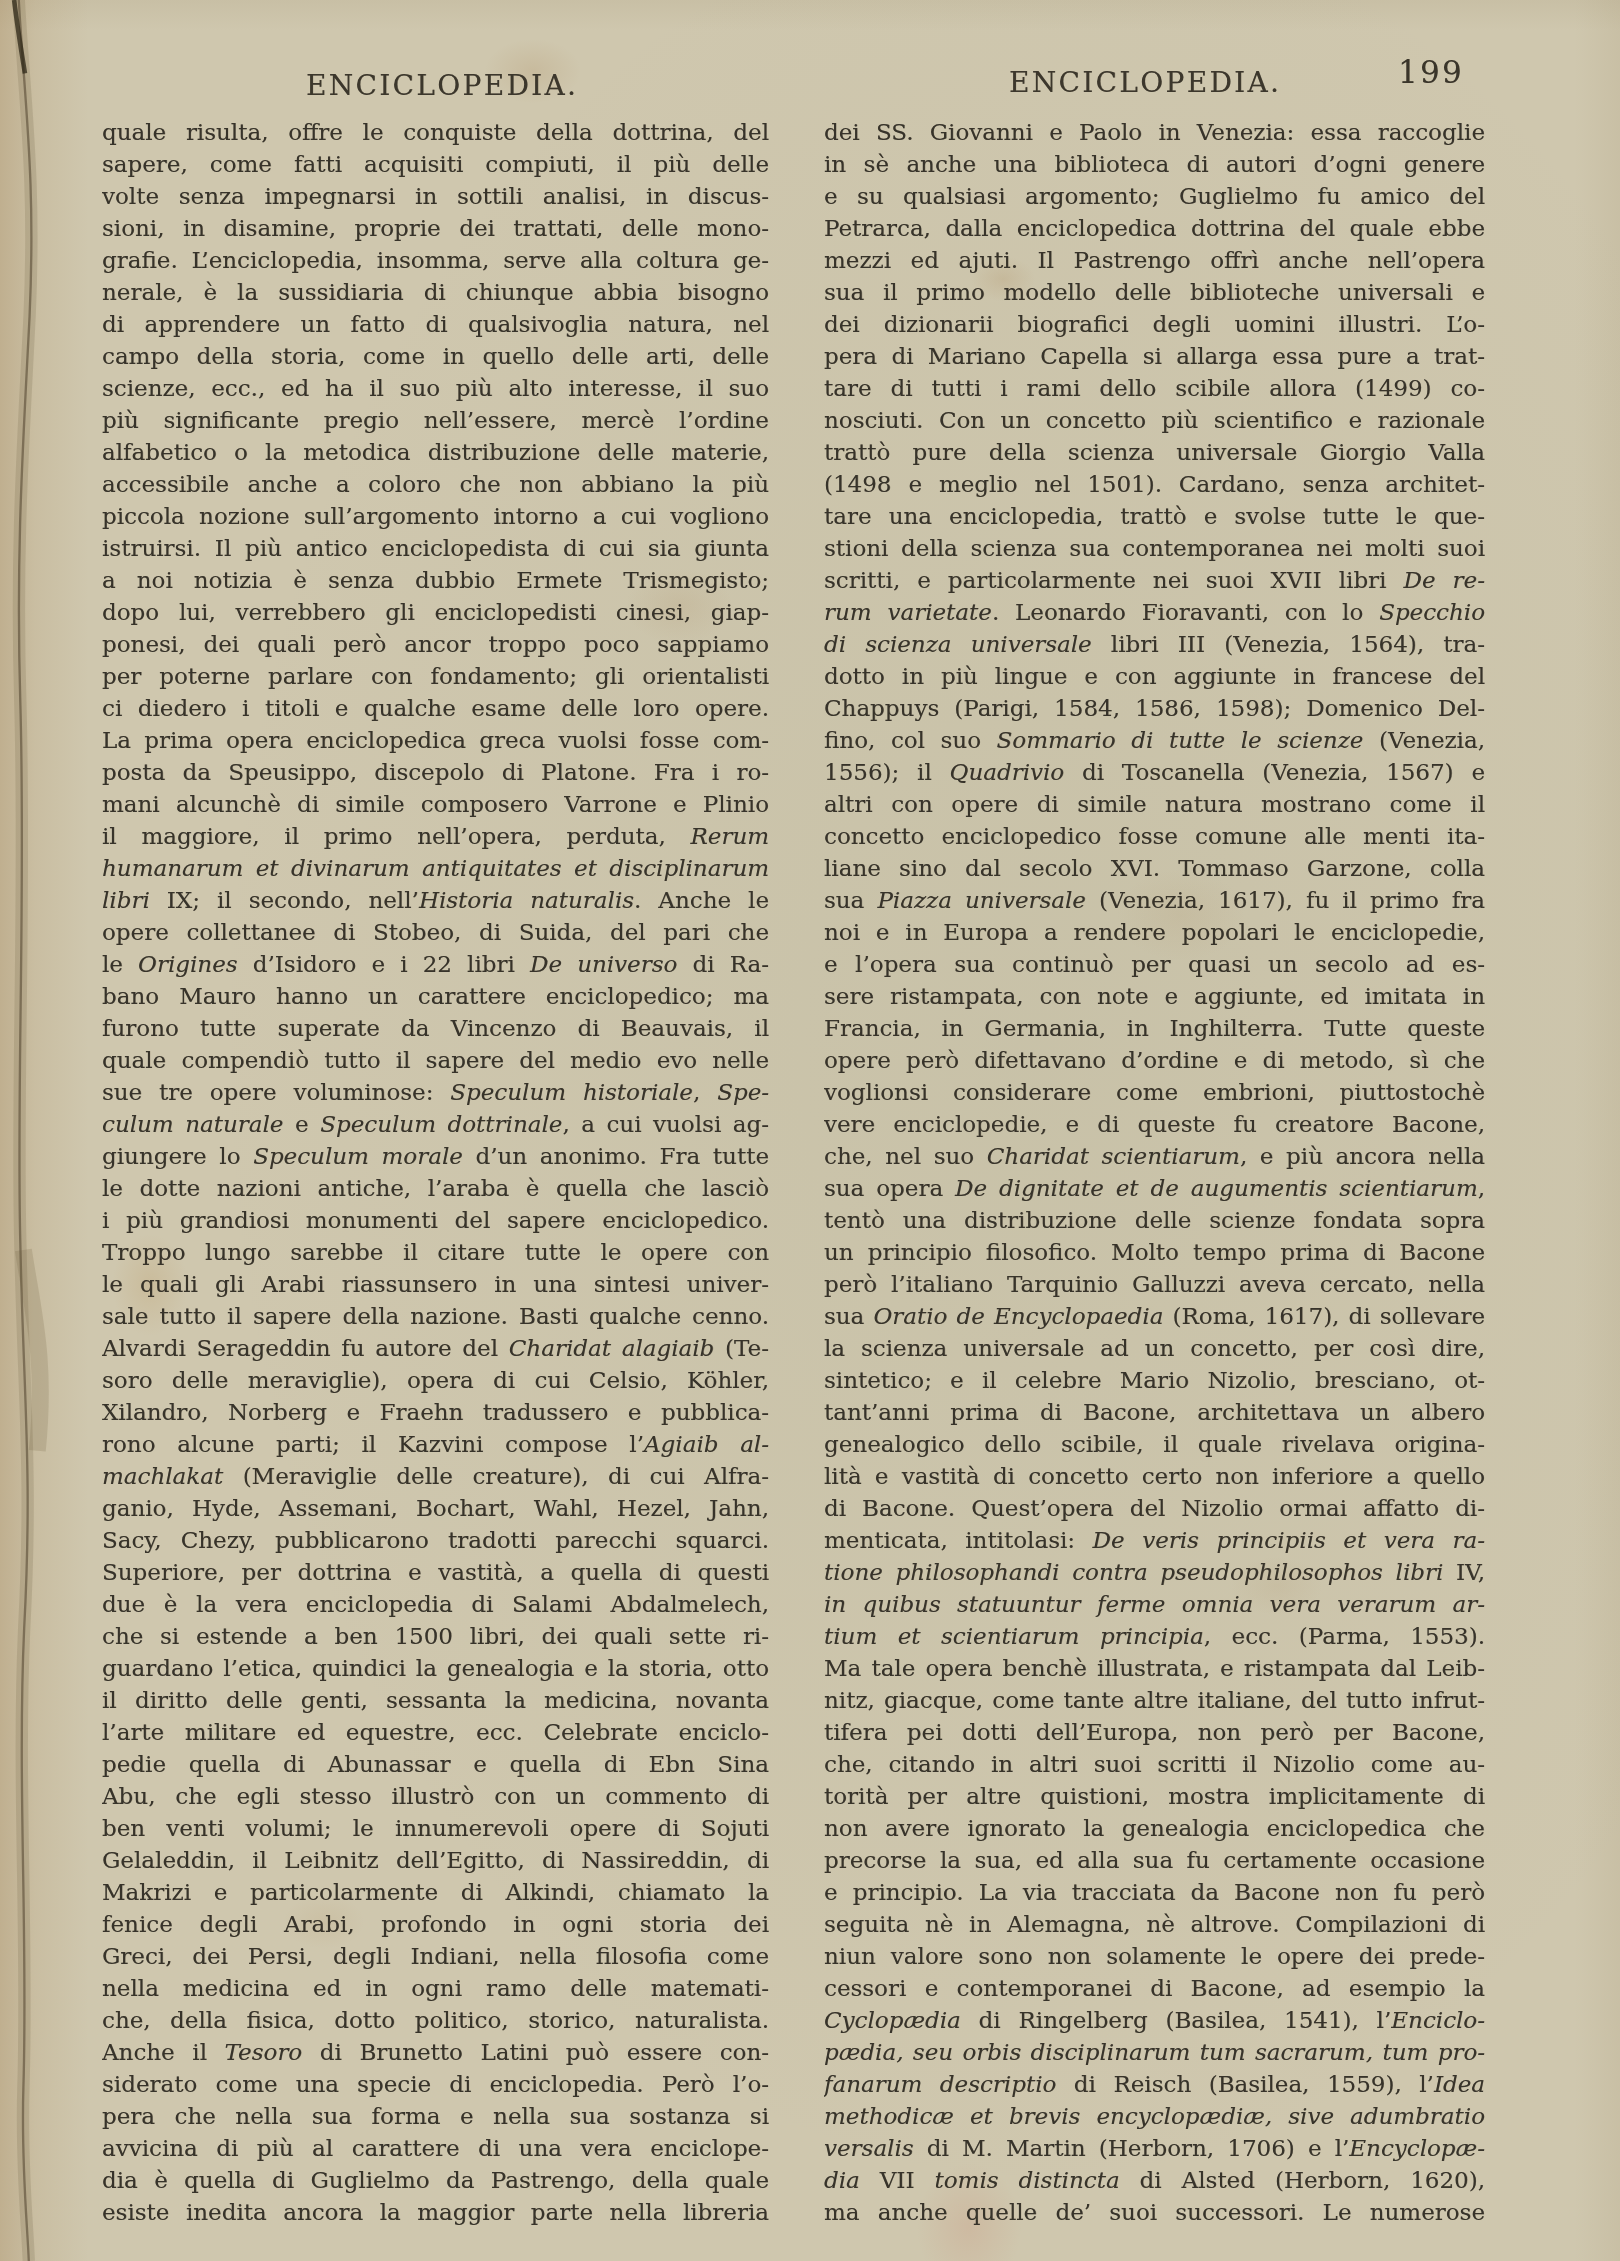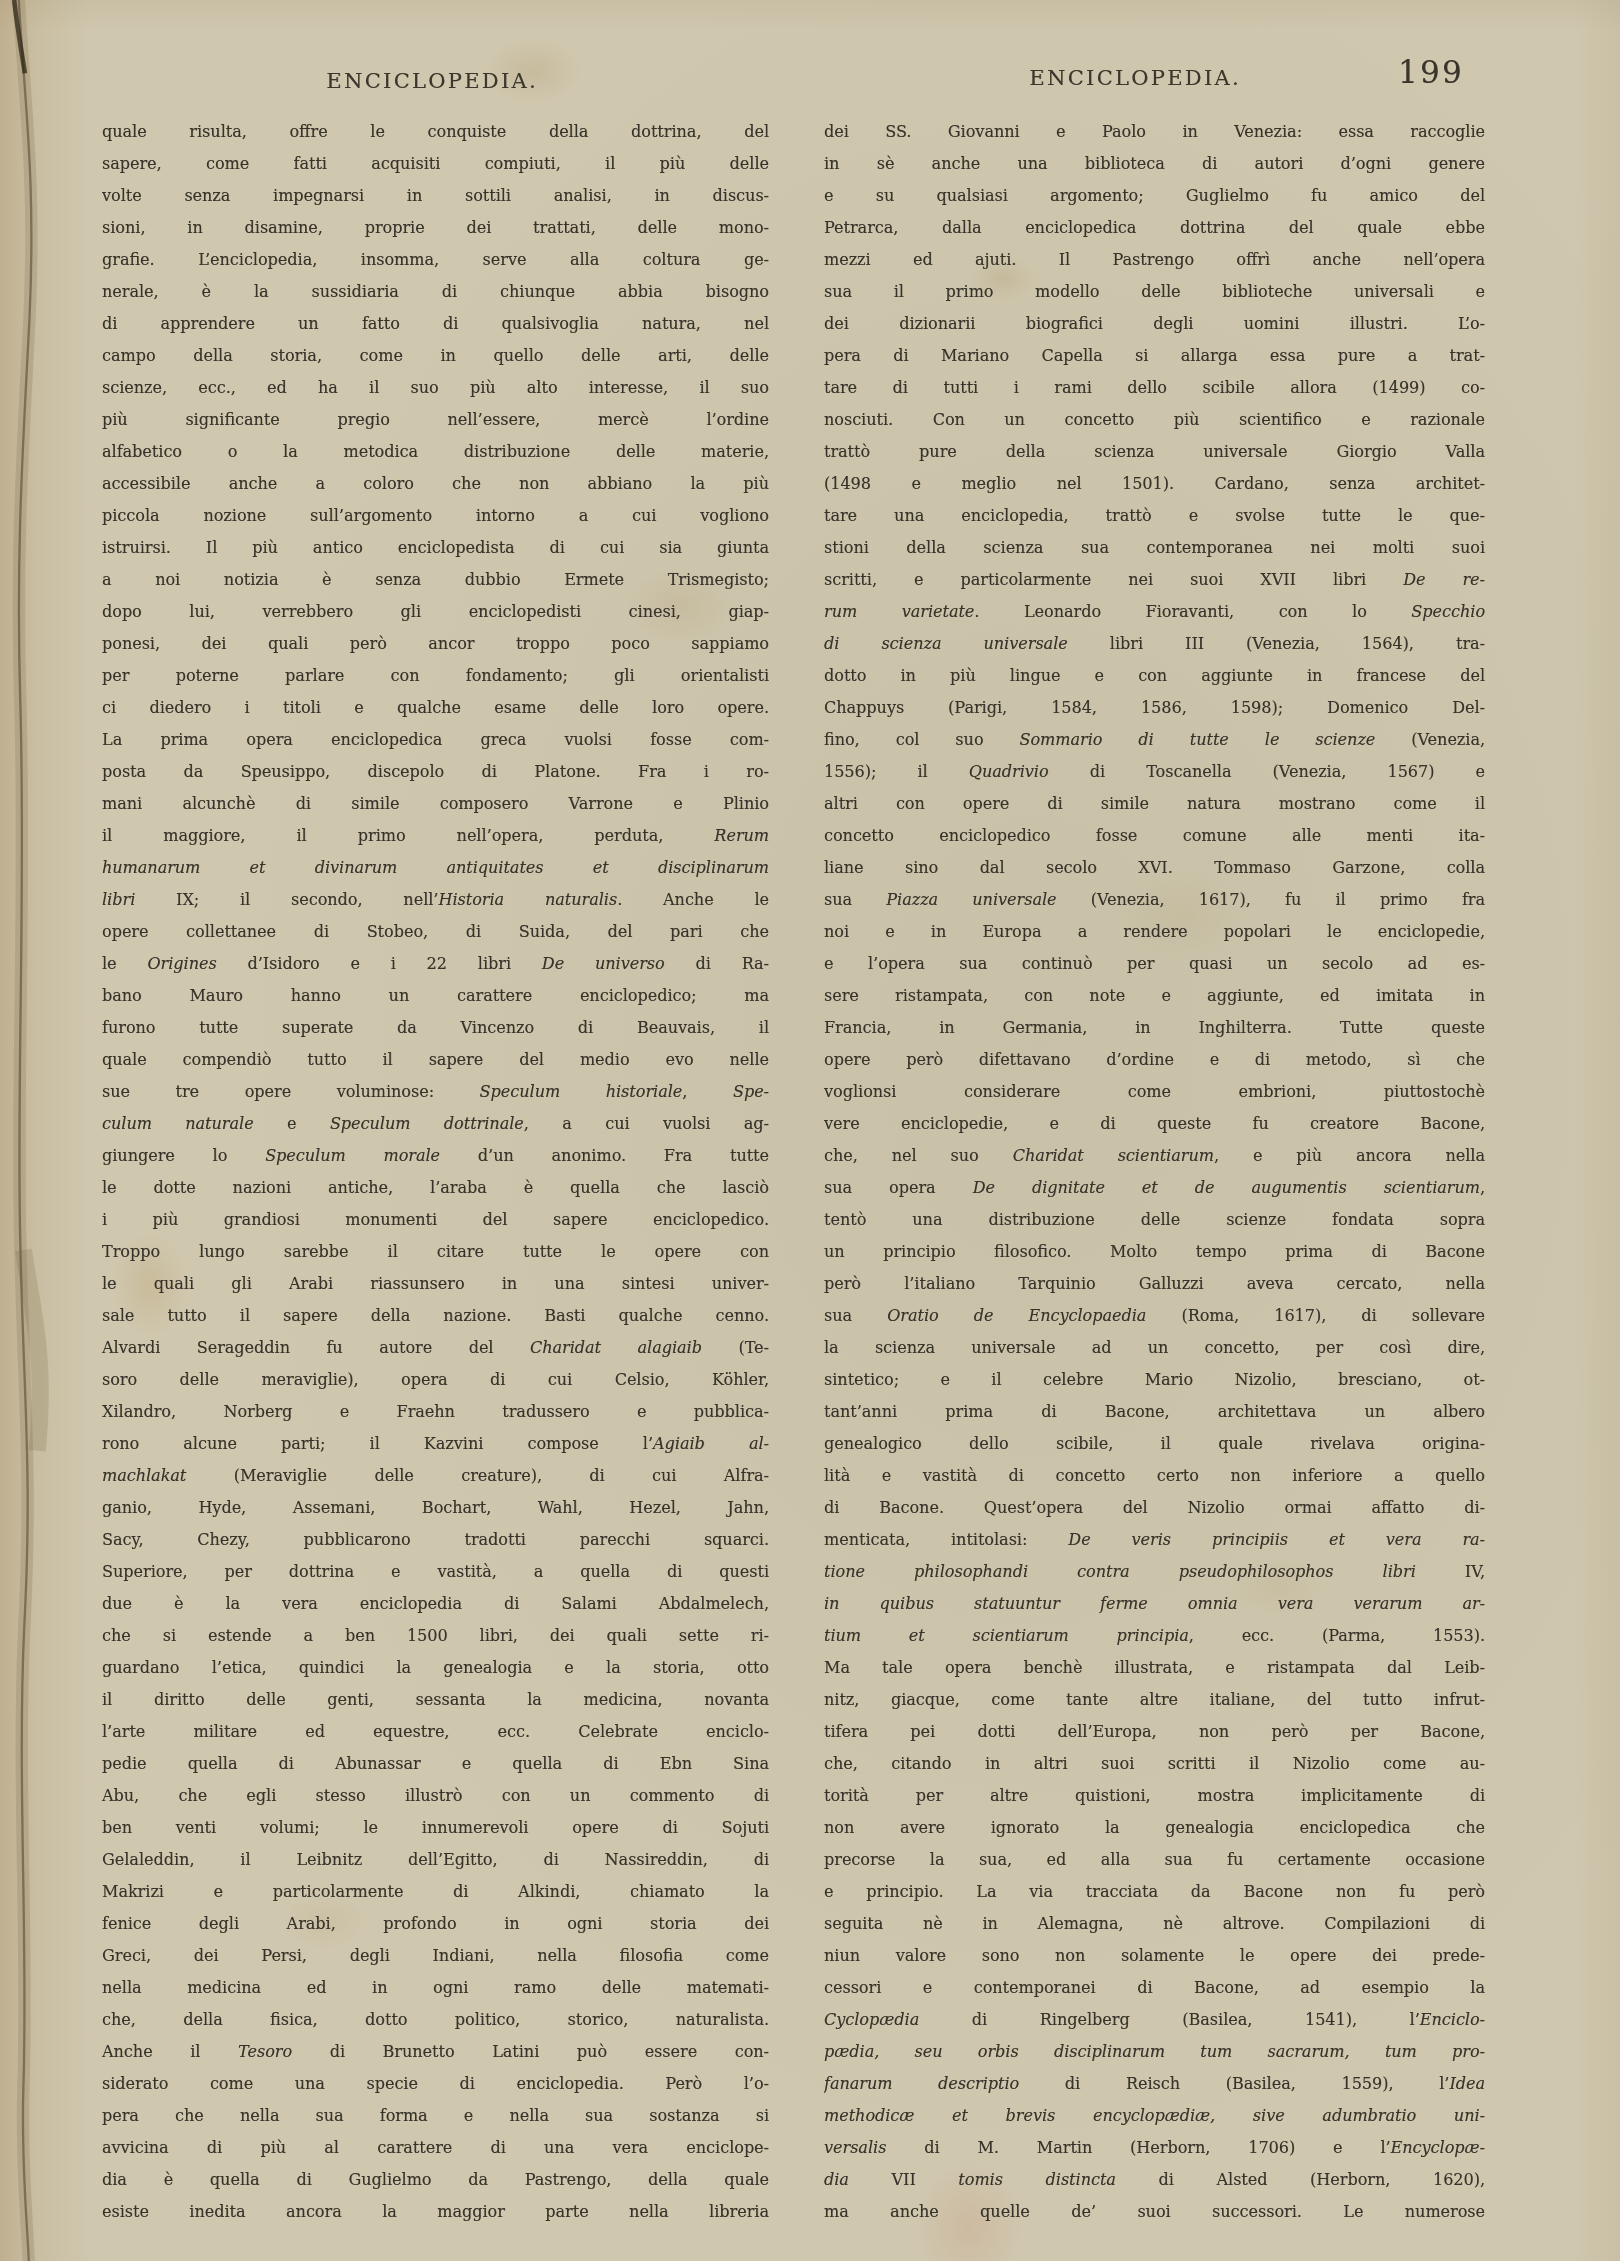--- a/index.html
+++ b/index.html
@@ -21,34 +21,34 @@
       radial-gradient(ellipse 58px 39px at 324px 1922px, rgba(160,120,60,.09), transparent 70%),
       linear-gradient(90deg, rgba(156,120,72,.30) 0px, rgba(170,140,95,.16) 35px, rgba(0,0,0,0) 89px),
       linear-gradient(270deg, rgba(140,120,80,.10) 0px, rgba(0,0,0,0) 46px),
       radial-gradient(ellipse 1042px 1466px at 64% 46%, rgba(118,128,96,.08), rgba(0,0,0,0) 80%),
       linear-gradient(180deg, rgba(120,100,60,.08) 0px, rgba(0,0,0,0) 31px),
       #cfc7ae;
   }
   .crease{position:absolute;left:0;top:0;pointer-events:none;}
   .running-head{
     position:absolute;top:69px;width:232px;
-    font-size:21px;letter-spacing:2.3px;color:#3c372c;
+    font-size:28px;letter-spacing:2.3px;color:#3c372c;
     text-align:right;white-space:nowrap;
     text-shadow:0.3px 0.3px 0.5px rgba(55,48,36,.45);
   }
   .head-left{left:306px;}
   .head-right{left:1009px;top:66px;}
   .page-number{
     position:absolute;left:1398px;top:54px;width:108px;
     font-size:31px;letter-spacing:2.3px;color:#3a352a;
     text-shadow:0.3px 0.3px 0.5px rgba(55,48,36,.45);
   }
   .col{
     position:absolute;top:116px;
-    font-size:16px;line-height:32px;
+    font-size:23px;line-height:32px;
     color:#37332a;
     text-shadow:0.3px 0.3px 0.4px rgba(52,46,35,.38);
     word-spacing:1.5px;
   }
   .col-left{left:102px;width:667px;}
   .col-right{left:824px;width:661px;}
   .ln{
     height:32px;overflow:hidden;
     text-align:justify;text-align-last:justify;
   }

